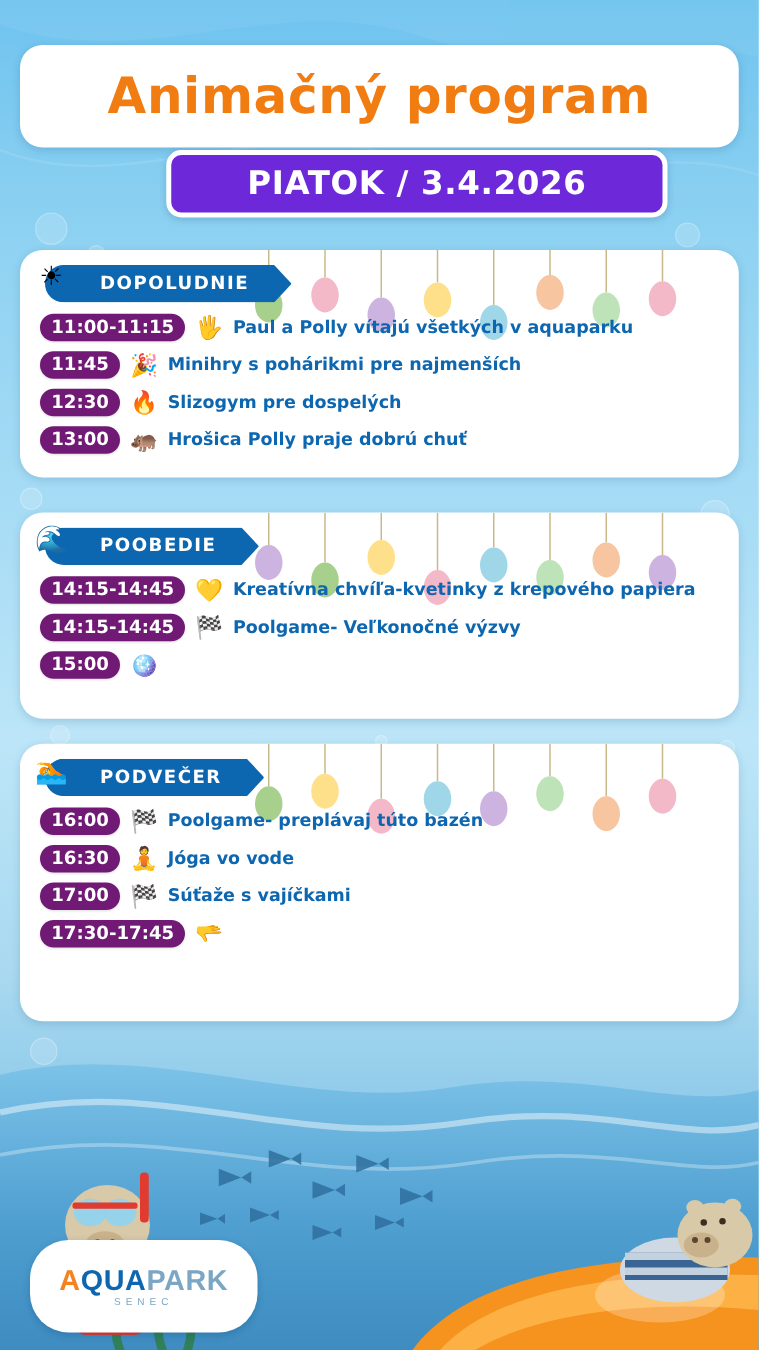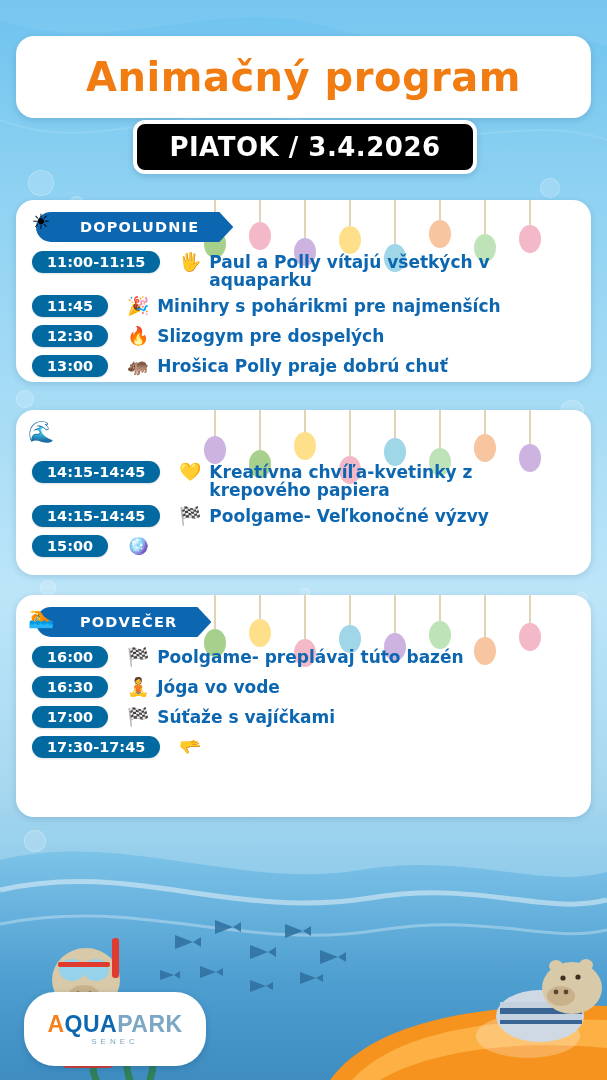--- a/index.html
+++ b/index.html
@@ -34,22 +34,22 @@
     box-shadow: 0 2px 7px rgba(0,60,110,.18);
     display: flex; align-items: center; justify-content: center;
   }
   .header-title {
     font-size: 40px; font-weight: bold; letter-spacing: .5px;
     color: #f07c12;
     font-family: "DejaVu Sans", sans-serif;
   }
   .date-chip {
     position: absolute;
-    left: 133px; top: 120px; width: 344px; height: 54px;
-    background: #000000;
+    left: 133px; top: 120px; width: 401px; height: 54px;
+    background: #6d28d9;
     border: 4px solid #ffffff;
     border-radius: 12px;
     display: flex; align-items: center; justify-content: center;
     box-shadow: 0 2px 6px rgba(0,60,110,.20);
   }
   .date-chip span {
     color: #ffffff; font-weight: bold; font-size: 26px; letter-spacing: .5px;
     font-family: "DejaVu Sans", sans-serif;
   }
 
@@ -94,43 +94,43 @@
 
   
   .rows { position: absolute; left: 0; right: 0; top: 48px; }
   .row {
     display: flex; align-items: flex-start;
     padding: 3px 14px 3px 16px;
     min-height: 30px;
   }
   .time {
     flex: 0 0 auto;
-    background: #0369a1;
+    background: #701a75;
     color: #fff;
     font-weight: bold;
     font-size: 14.5px;
     border-radius: 11px;
-    padding: 3px 15px;
-    margin-right: 15px;
+    padding: 3px 9px;
+    margin-right: 4px;
     white-space: nowrap;
     font-family: "DejaVu Sans", sans-serif;
     box-shadow: 0 1px 2px rgba(0,0,0,.12);
   }
   .row-icon {
     flex: 0 0 30px;
     text-align: center;
     font-size: 18px;
     line-height: 22px;
     margin-right: 4px;
   }
   .desc {
     flex: 1 1 auto;
     color: #0d66b0;
     font-weight: bold;
-    font-size: 17px;
+    font-size: 14px;
     line-height: 18px;
     padding-top: 2px;
     font-family: "DejaVu Sans", sans-serif;
   }
 
   
   .bottom-art { position: absolute; left: 0; bottom: 0; width: 607px; height: 260px; }
   .logo {
     position: absolute; left: 24px; bottom: 14px;
     width: 182px; height: 74px;
@@ -238,20 +238,23 @@
       <ellipse cx="30" cy="40" rx="11" ry="14" fill="#cdb4e0"></ellipse>
       <ellipse cx="75" cy="54" rx="11" ry="14" fill="#a8d08d"></ellipse>
       <ellipse cx="120" cy="36" rx="11" ry="14" fill="#ffe08a"></ellipse>
       <ellipse cx="165" cy="60" rx="11" ry="14" fill="#f4b9c8"></ellipse>
       <ellipse cx="210" cy="42" rx="11" ry="14" fill="#9fd6e8"></ellipse>
       <ellipse cx="255" cy="52" rx="11" ry="14" fill="#bfe3b8"></ellipse>
       <ellipse cx="300" cy="38" rx="11" ry="14" fill="#f7c59f"></ellipse>
       <ellipse cx="345" cy="48" rx="11" ry="14" fill="#cdb4e0"></ellipse>
     </g>
   </svg>
+  <div class="banner">
+    <span class="banner-label">POOBEDIE</span>
+  </div>
   <div class="banner-icon">🌊</div>
   <div class="rows">
     <div class="row">
       <div class="time">14:15-14:45</div>
       <div class="row-icon">💛</div>
       <div class="desc">Kreatívna chvíľa-kvetinky z krepového papiera</div>
     </div>
     <div class="row">
       <div class="time">14:15-14:45</div>
       <div class="row-icon">🏁</div>

